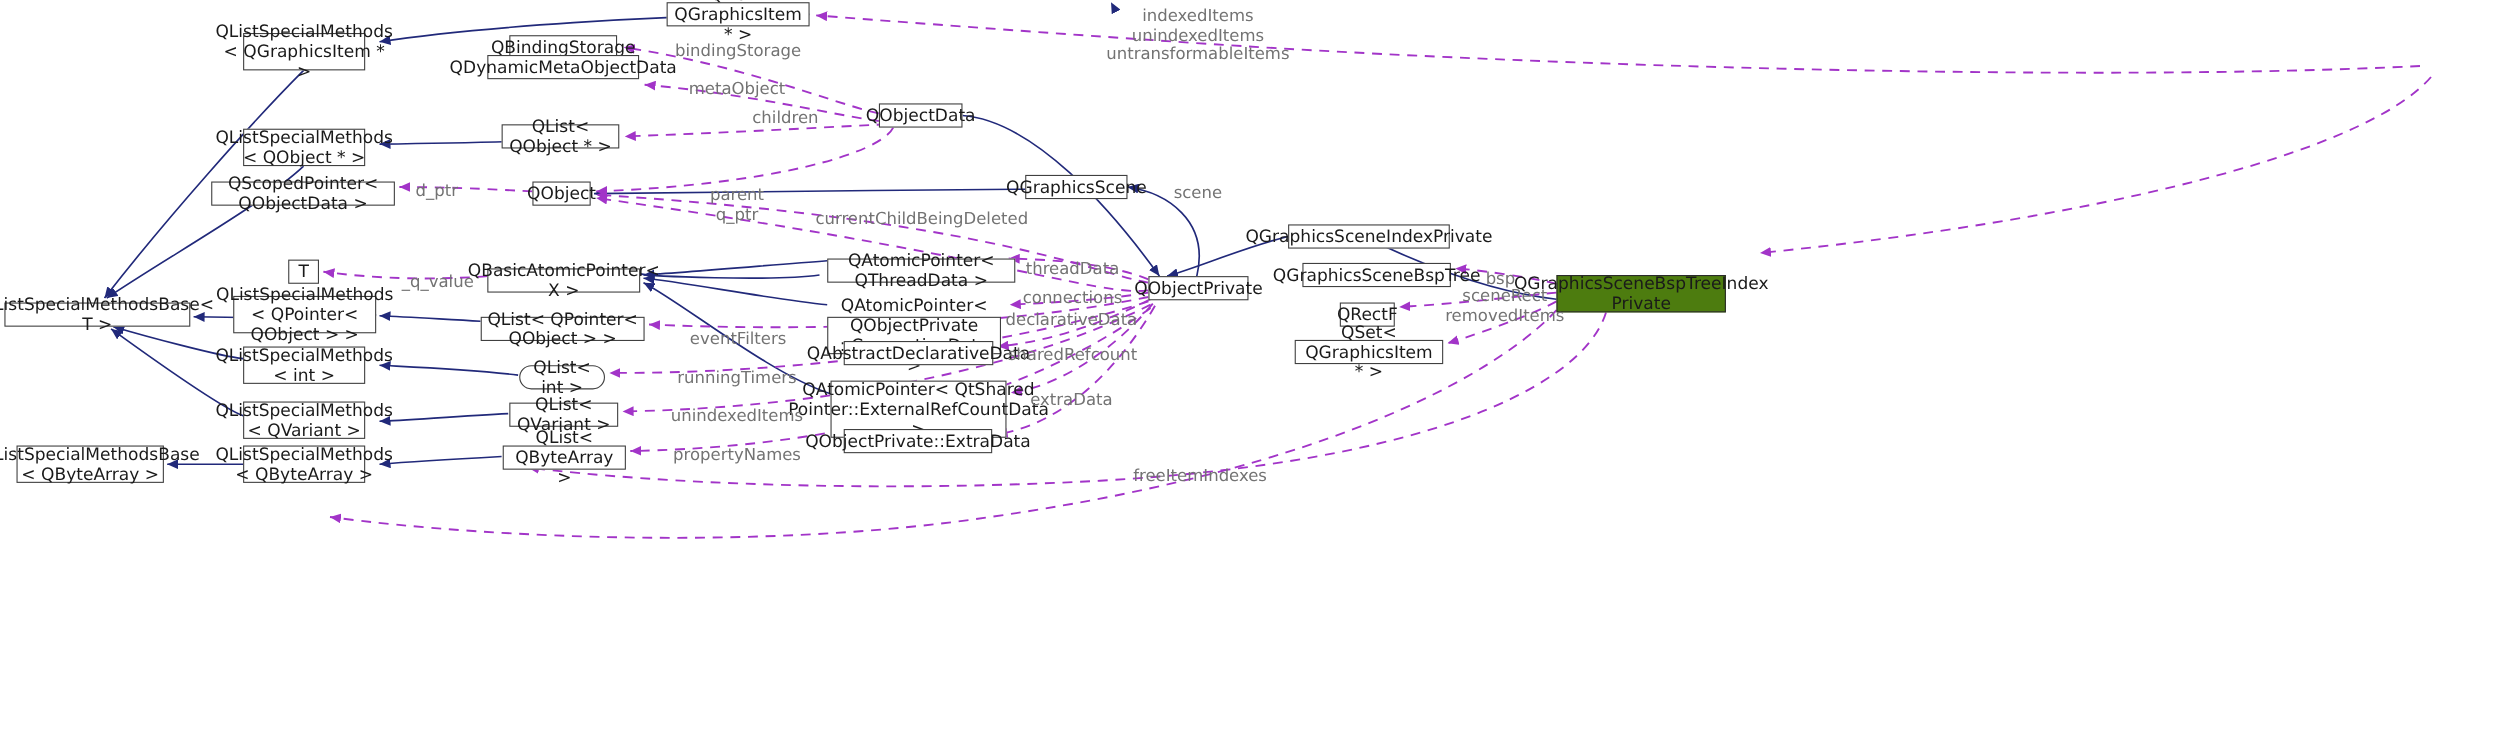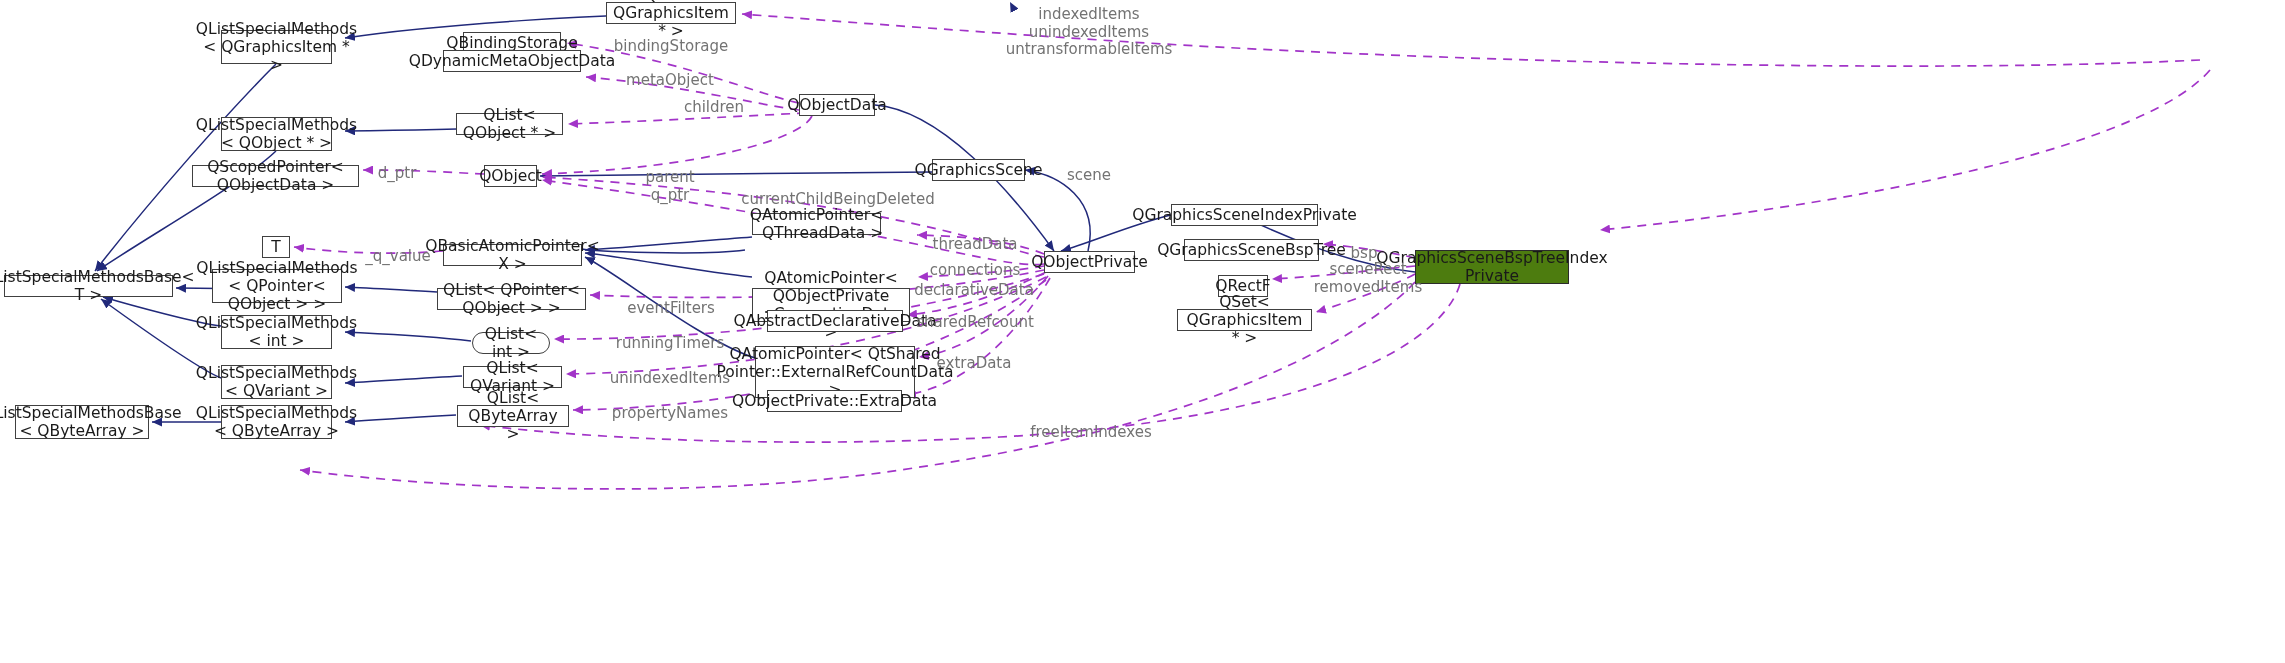--- a/index.html
+++ b/index.html
@@ -131,21 +131,21 @@
   <div class="node" style="left:799px;top:94px;width:76px;height:22px;">QObjectData</div>
   <div class="node" style="left:221px;top:117px;width:111px;height:34px;">QListSpecialMethods
 &lt; QObject * &gt;</div>
   <div class="node" style="left:456px;top:113px;width:107px;height:22px;">QList&lt; QObject * &gt;</div>
   <div class="node" style="left:192px;top:165px;width:167px;height:22px;">QScopedPointer&lt; QObjectData &gt;</div>
   <div class="node" style="left:484px;top:165px;width:53px;height:22px;">QObject</div>
   <div class="node" style="left:932px;top:159px;width:93px;height:22px;">QGraphicsScene</div>
   <div class="node" style="left:1171px;top:204px;width:147px;height:22px;">QGraphicsSceneIndexPrivate</div>
   <div class="node" style="left:262px;top:236px;width:28px;height:22px;">T</div>
   <div class="node" style="left:443px;top:244px;width:139px;height:22px;">QBasicAtomicPointer&lt; X &gt;</div>
-  <div class="node" style="left:752px;top:213px;width:129px;height:22px;text-align:right;">QAtomicPointer&lt; QThreadData &gt;</div>
+  <div class="node" style="left:752px;top:235px;width:171px;height:22px;">QAtomicPointer&lt; QThreadData &gt;</div>
   <div class="node" style="left:1184px;top:239px;width:135px;height:22px;">QGraphicsSceneBspTree</div>
   <div class="node" style="left:1044px;top:251px;width:91px;height:22px;">QObjectPrivate</div>
   <div class="node highlight" style="left:1415px;top:250px;width:154px;height:34px;">QGraphicsSceneBspTreeIndex
 Private</div>
   <div class="node" style="left:4px;top:275px;width:169px;height:22px;">QListSpecialMethodsBase&lt; T &gt;</div>
   <div class="node" style="left:212px;top:269px;width:130px;height:34px;">QListSpecialMethods
 &lt; QPointer&lt; QObject &gt; &gt;</div>
   <div class="node" style="left:752px;top:265px;width:158px;height:34px;margin-top:23px;">QAtomicPointer&lt; QObjectPrivate
 ::ConnectionData &gt;</div>
   <div class="node" style="left:1218px;top:275px;width:50px;height:22px;">QRectF</div>

